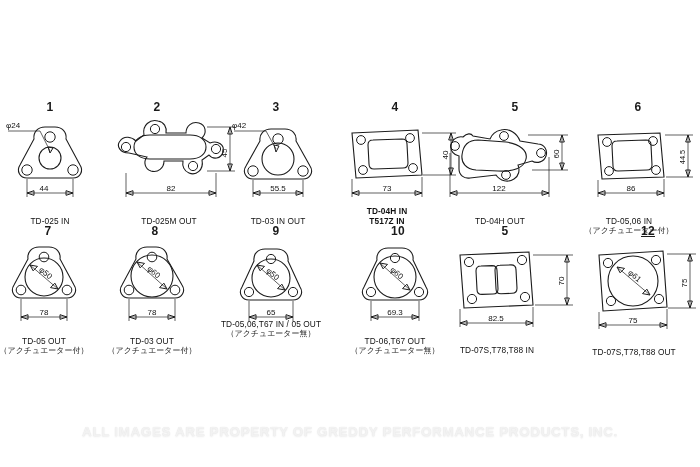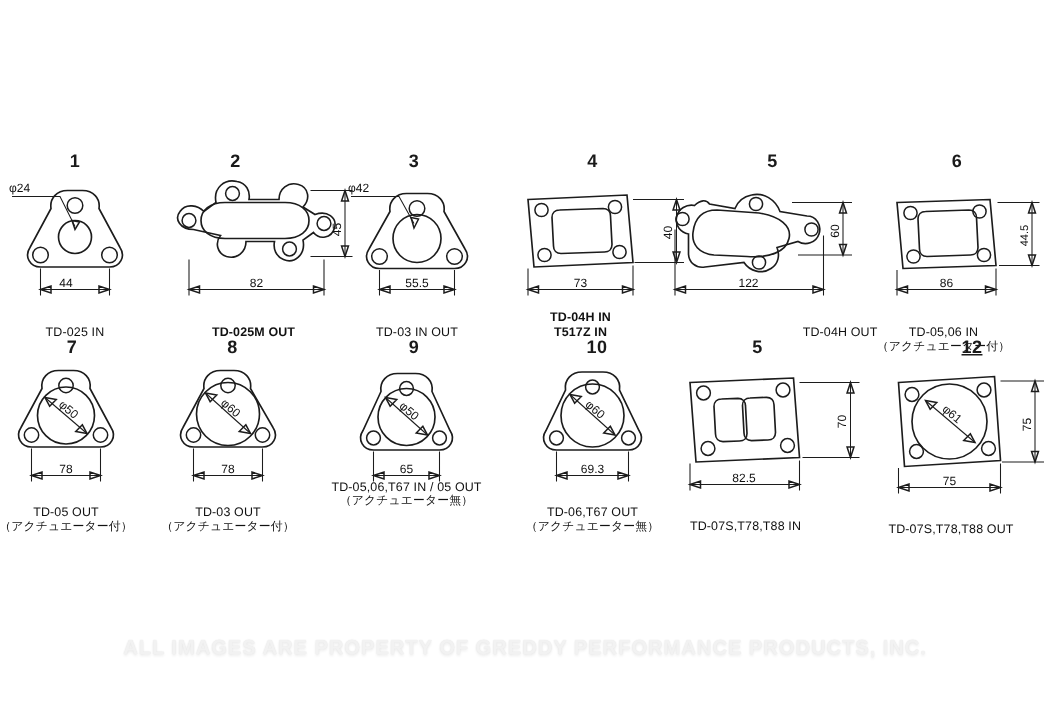--- a/index.html
+++ b/index.html
@@ -106,21 +106,21 @@
       <path class="thin" d="M95 14 L123 14 M95 58 L123 58"></path>
       <path class="thin" d="M118 14 L118 58"></path>
       <path class="ln" d="M118 14 l-2.3 7 h4.6 Z M118 58 l-2.3 -7 h4.6 Z" fill="#1c1c1c"></path>
       <text class="dimtxt" x="115" y="40" text-anchor="middle" transform="rotate(-90 115 40)">45</text>
 
       <path class="thin" d="M14 60 L14 84 M104 60 L104 84"></path>
       <path class="thin" d="M14 80 L104 80"></path>
       <path class="ln" d="M14 80 l7 -2.3 v4.6 Z M104 80 l-7 -2.3 v4.6 Z" fill="#1c1c1c"></path>
       <text class="dimtxt" x="59" y="78" text-anchor="middle">82</text>
     </svg>
-    <div class="cap" style="left:-28px;top:110px;font-weight:bold;">
+    <div class="cap" style="left:-28px;top:110px;">
       <span>TD-025M OUT</span>
     </div>
   </div>
 
   <div class="cell" style="left:228px;top:95px;">
     <div class="idx" style="left:18px;top:5px;">3</div>
     <svg width="120" height="95" style="position:absolute;left:0;top:18px;">
       <path class="ln2" d="M57 16 C64 16 69 21 68 28 L82 53 C86 59 82 66 75 66 L25 66 C18 66 14 59 18 53 L32 28 C31 21 36 16 43 16 Z"></path>
       <circle class="ln" cx="50" cy="26" r="5.2"></circle>
       <circle class="ln" cx="25" cy="58" r="5.2"></circle>
@@ -187,21 +187,21 @@
       <path class="thin" d="M88 22 L128 22 M92 57 L128 57"></path>
       <path class="thin" d="M122 22 L122 57"></path>
       <path class="ln" d="M122 22 l-2.3 7 h4.6 Z M122 57 l-2.3 -7 h4.6 Z" fill="#1c1c1c"></path>
       <text class="dimtxt" x="119" y="41" text-anchor="middle" transform="rotate(-90 119 41)">60</text>
 
       <path class="thin" d="M10 40 L10 84 M109 44 L109 84"></path>
       <path class="thin" d="M10 80 L109 80"></path>
       <path class="ln" d="M10 80 l7 -2.3 v4.6 Z M109 80 l-7 -2.3 v4.6 Z" fill="#1c1c1c"></path>
       <text class="dimtxt" x="59" y="78" text-anchor="middle">122</text>
     </svg>
-    <div class="cap" style="left:-25px;top:110px;text-align:right;">
+    <div class="cap" style="left:-25px;top:110px;">
       <span>TD-04H OUT</span>
     </div>
   </div>
 
   <div class="cell" style="left:588px;top:95px;">
     <div class="idx" style="left:20px;top:5px;">6</div>
     <svg width="112" height="95" style="position:absolute;left:0;top:18px;">
       <path class="ln2" d="M10 22 L72 20 L76 64 L14 66 Z"></path>
       <circle class="ln" cx="19" cy="29" r="4.4"></circle>
       <circle class="ln" cx="65" cy="28" r="4.4"></circle>

